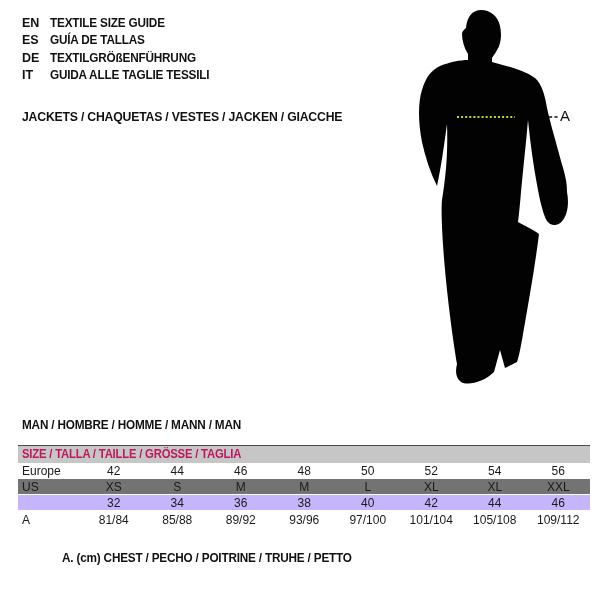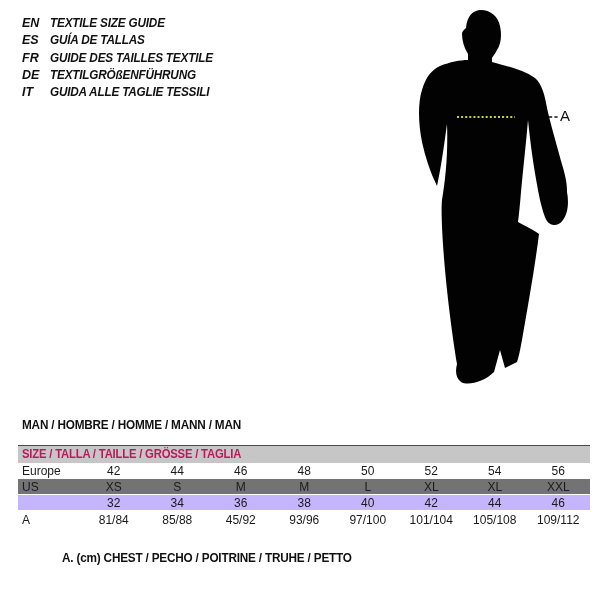--- a/index.html
+++ b/index.html
@@ -9,21 +9,21 @@
     color:#111;
     -webkit-font-smoothing:antialiased;
   }
   .page{position:relative;width:600px;height:600px;background:#fff;overflow:hidden;}
 
   
   .cond{display:inline-block;transform:scaleX(.94);transform-origin:0 50%;letter-spacing:-.2px;white-space:nowrap;}
 
   
   .lang-block{position:absolute;left:22px;top:15px;font-size:12.5px;font-weight:bold;}
-  .lang-row{display:flex;height:17.3px;line-height:17.3px;font-style:italic;}
+  .lang-row{display:flex;height:17.3px;line-height:17.3px;}
   .lang-code{width:28px;flex:0 0 28px;}
   
   .cat-block{position:absolute;left:22px;top:108px;font-size:13px;font-weight:bold;}
   .cat-line{height:17.5px;line-height:17.5px;}
 
   
   .figure-wrap{position:absolute;left:416px;top:4px;width:156px;height:392px;}
   .measure-label{position:absolute;left:560px;top:107px;font-size:15px;font-weight:500;color:#111;}
 
   
@@ -52,34 +52,31 @@
   <div class="lang-block">
     <div class="lang-row">
       <span class="lang-code">EN</span>
       <span class="cond">TEXTILE SIZE GUIDE</span>
     </div>
     <div class="lang-row">
       <span class="lang-code">ES</span>
       <span class="cond">GUÍA DE TALLAS</span>
     </div>
     <div class="lang-row">
-      <span class="lang-code">FR</span>
-      <span class="cond">GUIDE DES TAILLES TEXTILE</span>
-    </div>
-    <div class="lang-row">
       <span class="lang-code">DE</span>
       <span class="cond">TEXTILGRÖßENFÜHRUNG</span>
     </div>
     <div class="lang-row">
       <span class="lang-code">IT</span>
       <span class="cond">GUIDA ALLE TAGLIE TESSILI</span>
     </div>
   </div>
 
   <div class="cat-block">
+    <div class="cat-line"><span class="cond">JACKETS / CHAQUETAS / VESTES / JACKEN / GIACCHE</span></div>
   </div>
 
   <div class="figure-wrap">
     <svg width="156" height="392" viewBox="0 0 156 392">
       <path fill="#020202" fill-rule="nonzero" d="M 50,24
            C 51,12 57,6 65,6
            C 74,6 82,12 84,22
            C 86,31 85,40 81,46
            C 79,50 77,52 76,54
            L 76,58
@@ -156,21 +153,21 @@
       <span class="t-cell">40</span>
       <span class="t-cell">42</span>
       <span class="t-cell">44</span>
       <span class="t-cell">46</span>
     </div>
 
     <div class="t-row r-a">
       <span class="t-label">A</span>
       <span class="t-cell">81/84</span>
       <span class="t-cell">85/88</span>
-      <span class="t-cell">45/92</span>
+      <span class="t-cell">89/92</span>
       <span class="t-cell">93/96</span>
       <span class="t-cell">97/100</span>
       <span class="t-cell">101/104</span>
       <span class="t-cell">105/108</span>
       <span class="t-cell">109/112</span>
     </div>
   </div>
 
   <div class="footnote"><span class="cond">A. (cm) CHEST / PECHO / POITRINE / TRUHE / PETTO</span></div>
 

